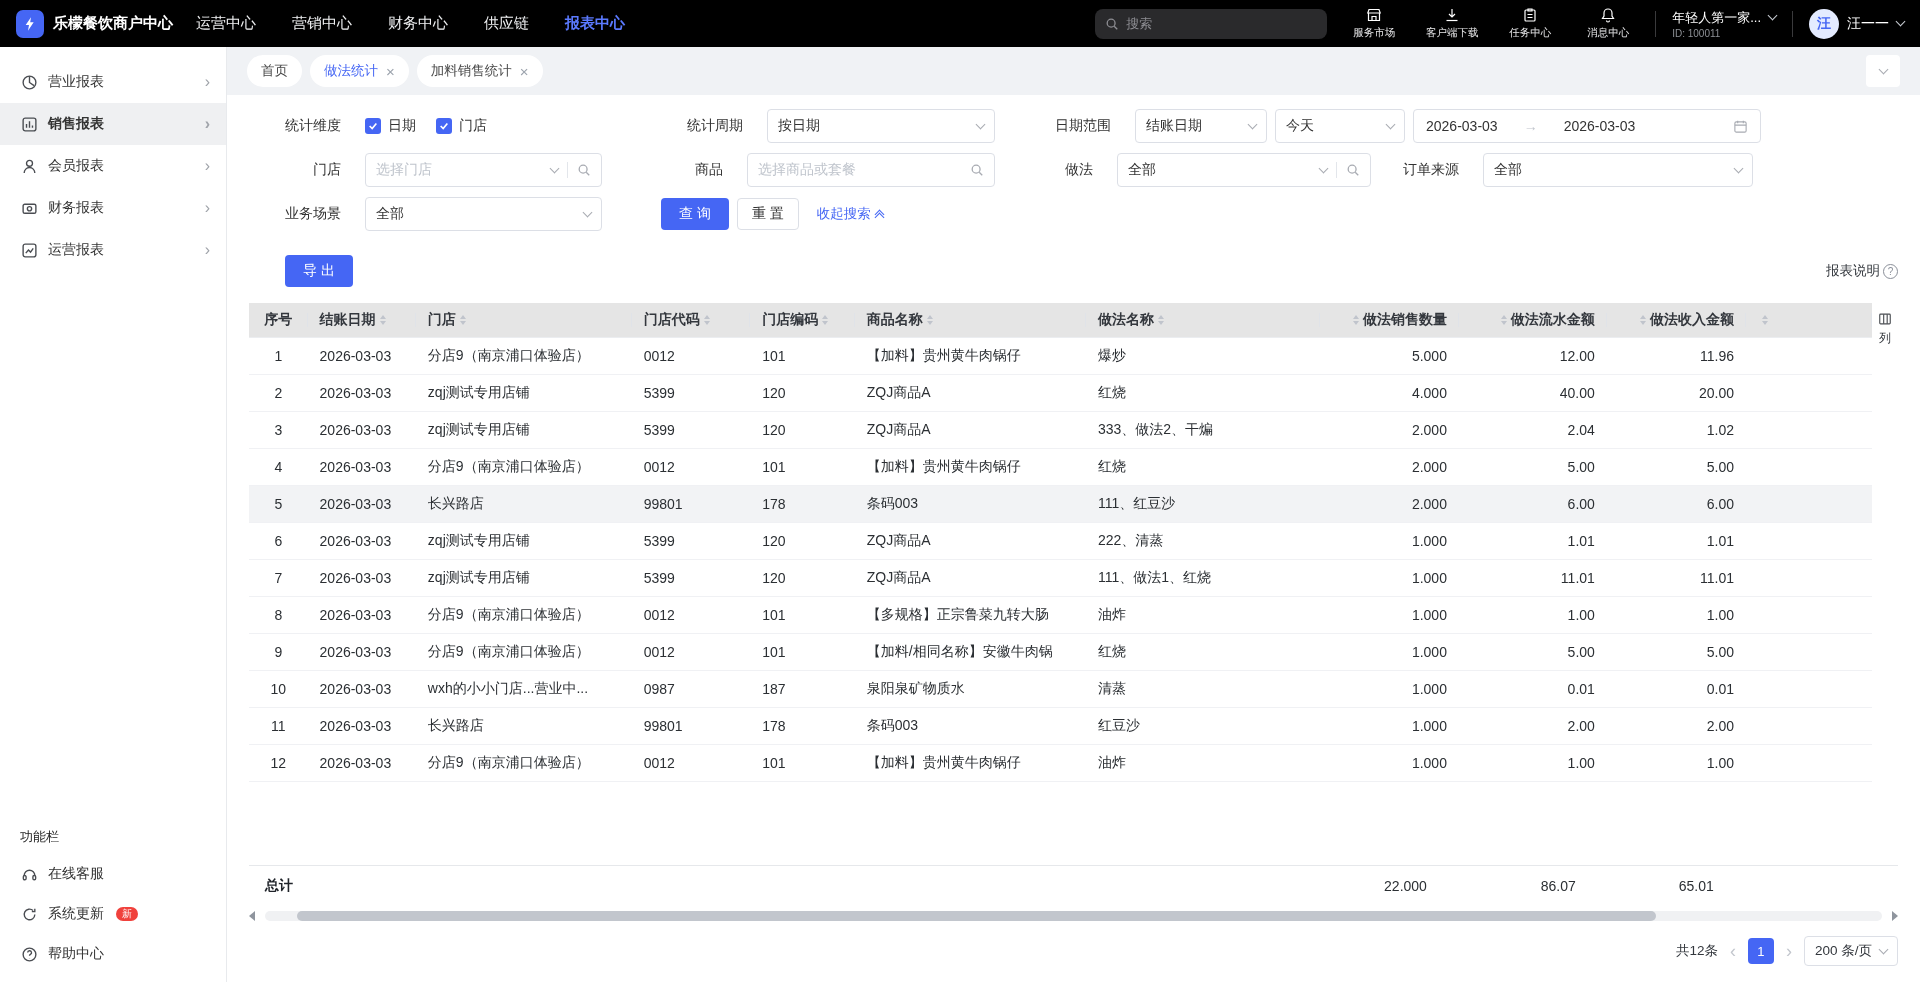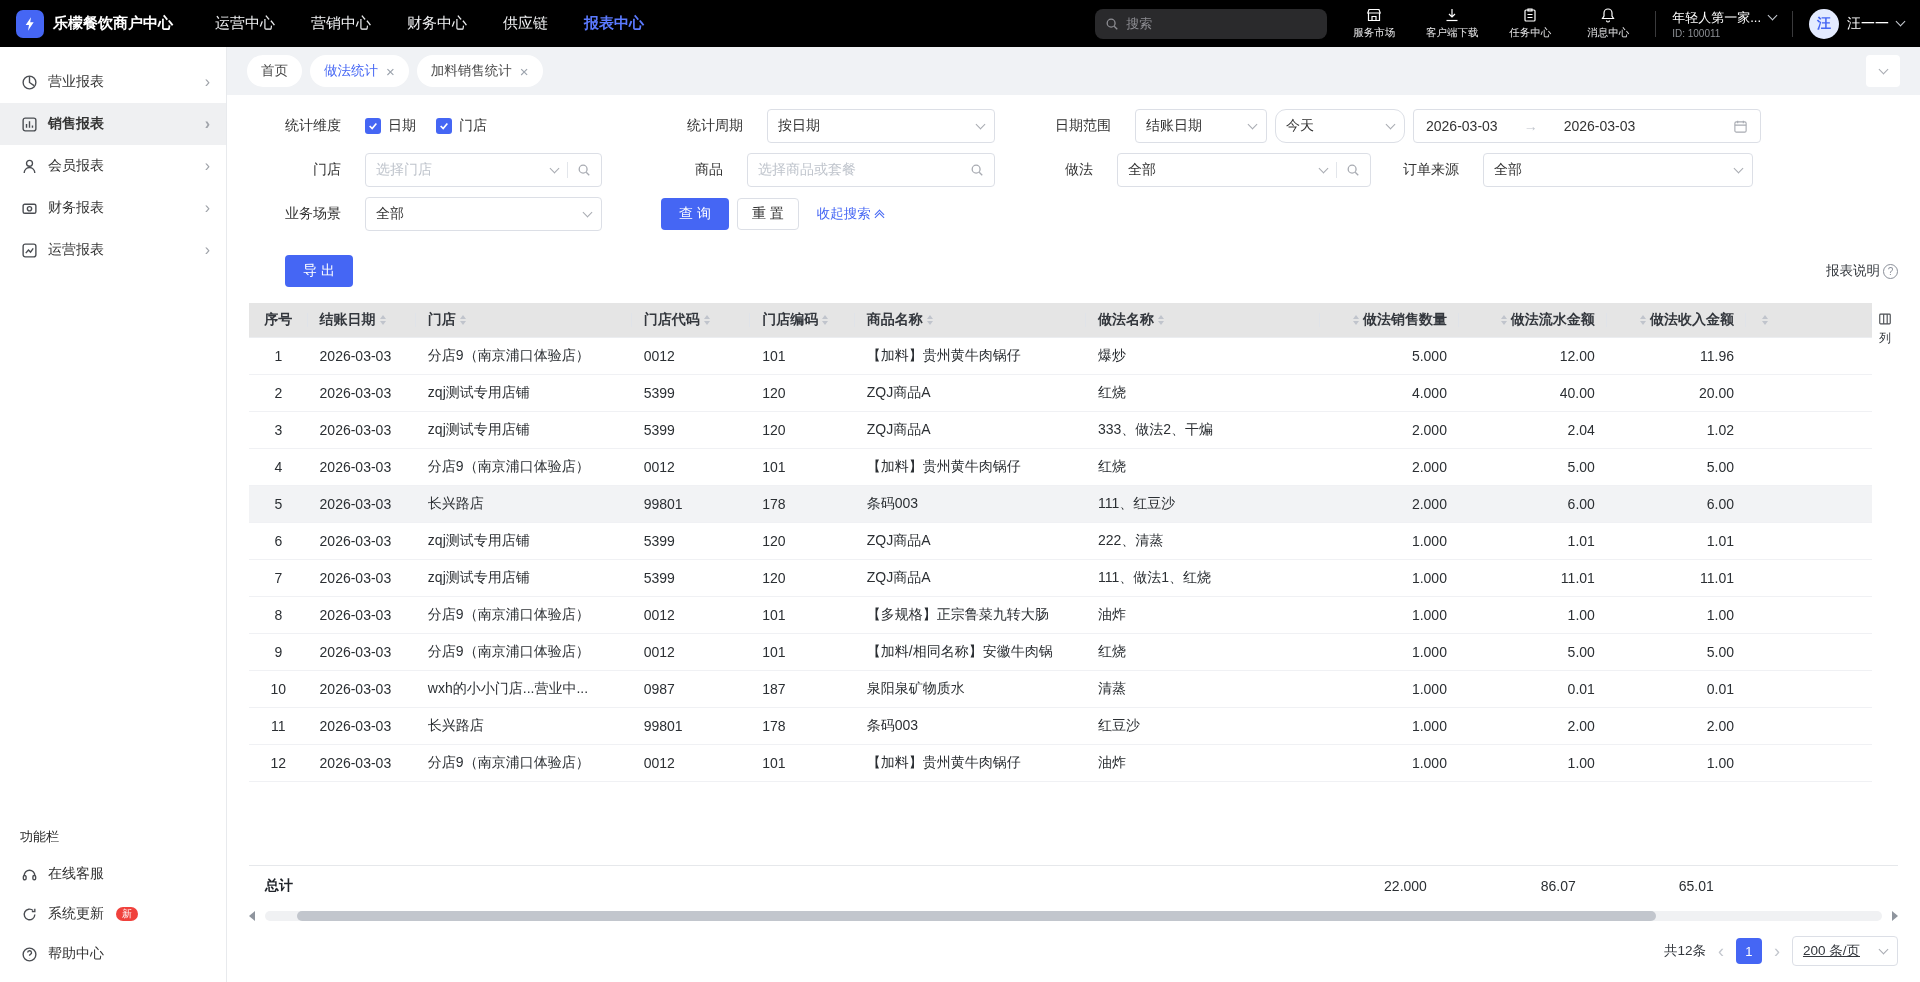--- a/index.html
+++ b/index.html
@@ -3,21 +3,21 @@
 <meta charset="utf-8">
 <style>
   :root{ --accent:#4566F4; --badge:#F0413C; }
   *{box-sizing:border-box; margin:0; padding:0;}
   html,body{width:1920px;height:982px;overflow:hidden;}
   body{font-family:"Liberation Sans","DejaVu Sans",sans-serif;font-size:14px;color:#333;background:#F0F2F5;}
   .app{width:1920px;height:982px;display:flex;flex-direction:column;}
 
   
   .topbar{height:47px;flex:none;background:#000;display:flex;align-items:center;padding:0 16px;}
-  .brand{display:flex;align-items:center;gap:9px;margin-right:42px;}
+  .brand{display:flex;align-items:center;gap:9px;margin-right:23px;}
   .logo{width:28px;height:28px;border-radius:7px;background:var(--accent);display:flex;align-items:center;justify-content:center;}
   .brand-name{color:#fff;font-size:15px;font-weight:700;white-space:nowrap;}
   .topnav{display:flex;gap:36px;}
   .topnav-item{color:#F0F1F3;font-size:15px;white-space:nowrap;cursor:pointer;text-decoration:none;}
   .topnav-item.active{color:#5B7AFF;font-weight:600;}
   .topbar-right{margin-left:auto;display:flex;align-items:center;gap:16px;}
   .searchbox{width:232px;height:30px;background:#2A2A2C;border-radius:8px;display:flex;align-items:center;padding:0 10px;gap:7px;}
   .searchbox input{background:transparent;border:none;outline:none;color:#DDD;font-size:13px;width:100%;font-family:inherit;}
   .searchbox input::placeholder{color:#8E8E93;}
   .quick{width:62px;display:flex;flex-direction:column;align-items:center;gap:3px;cursor:pointer;}
@@ -61,21 +61,21 @@
   .checks{width:250px;display:flex;align-items:center;gap:20px;}
   .check{display:flex;align-items:center;gap:7px;cursor:pointer;}
   .cbox{width:16px;height:16px;border-radius:3px;background:var(--accent);display:flex;align-items:center;justify-content:center;flex:none;}
   .sel{height:34px;border:1px solid #DCDFE6;border-radius:4px;background:#fff;display:flex;align-items:center;padding:0 10px;font-size:14px;color:#333;cursor:pointer;}
   .sel .val{flex:1;white-space:nowrap;overflow:hidden;text-overflow:ellipsis;}
   .sel .val.ph{color:#BFC4CC;}
   .sel .cd{margin-left:6px;}
   .sdiv{width:1px;height:16px;background:#E3E6EB;margin:0 9px;flex:none;}
   .cw-period{width:228px;}.cw-dtype{width:132px;}.cw-preset{width:130px;}.cw-store{width:237px;}
   .cw-product{width:248px;}.cw-method{width:254px;}.cw-source{width:270px;}.cw-scene{width:237px;}
-  .ml8{margin-left:8px;border-radius:11px;}
+  .ml8{margin-left:8px;}
   .range{width:348px;height:34px;border:1px solid #DCDFE6;border-radius:4px;display:flex;align-items:center;padding:0 12px;font-size:14px;color:#333;margin-left:8px;}
   .rarrow{color:#C0C4CC;margin:0 26px;}
   .ric{margin-left:auto;display:flex;}
   .btn{height:32px;border:none;border-radius:4px;padding:0 18px;font-size:14px;font-family:inherit;cursor:pointer;white-space:nowrap;}
   .btn.primary{background:var(--accent);color:#fff;}
   .btn.ghost{background:#fff;border:1px solid #DCDFE6;color:#333;padding:0 14px;}
   .btn-group{display:flex;align-items:center;gap:8px;margin-left:59px;}
   .collapse-link{display:flex;align-items:center;color:var(--accent);font-size:13.5px;margin-left:10px;cursor:pointer;text-decoration:none;}
   .dbl-up{display:inline-flex;flex-direction:column;margin-left:5px;padding-top:3px;}
   .dbl-up i{display:block;width:7px;height:7px;border-left:1.6px solid var(--accent);border-top:1.6px solid var(--accent);transform:rotate(45deg);}
@@ -112,21 +112,21 @@
   .sarrow{width:0;height:0;border-top:5px solid transparent;border-bottom:5px solid transparent;flex:none;cursor:pointer;}
   .sarrow.left{border-right:6px solid #8F959E;}
   .sarrow.right{border-left:6px solid #8F959E;}
   .strack{flex:1;height:10px;margin:0 10px;background:#F0F1F3;border-radius:5px;position:relative;}
   .sthumb{position:absolute;left:2%;top:0;width:84%;height:10px;background:#C2C6CD;border-radius:5px;cursor:pointer;}
 
   
   .pager{flex:none;display:flex;align-items:center;justify-content:flex-end;gap:12px;margin:10px 0 16px;font-size:13.5px;color:#33373D;}
   .pg-arrow{color:#C2C6CD;font-size:18px;line-height:1;cursor:pointer;}
   .page-num{width:26px;height:26px;border-radius:4px;background:var(--accent);color:#fff;display:flex;align-items:center;justify-content:center;font-size:13px;cursor:pointer;}
-  .psize{height:30px;border:1px solid #DCDFE6;border-radius:4px;display:flex;align-items:center;padding:12px 10px;gap:20px;background:#fff;cursor:pointer;text-decoration:underline;}
+  .psize{height:30px;border:1px solid #DCDFE6;border-radius:4px;display:flex;align-items:center;padding:12px 10px;gap:8px;background:#fff;cursor:pointer;}
 </style>
 </head>
 <body>
 
 <div class="app">
 
   <header class="topbar">
     <div class="brand">
       <span class="logo">
         <svg width="16" height="16" viewBox="0 0 24 24">

